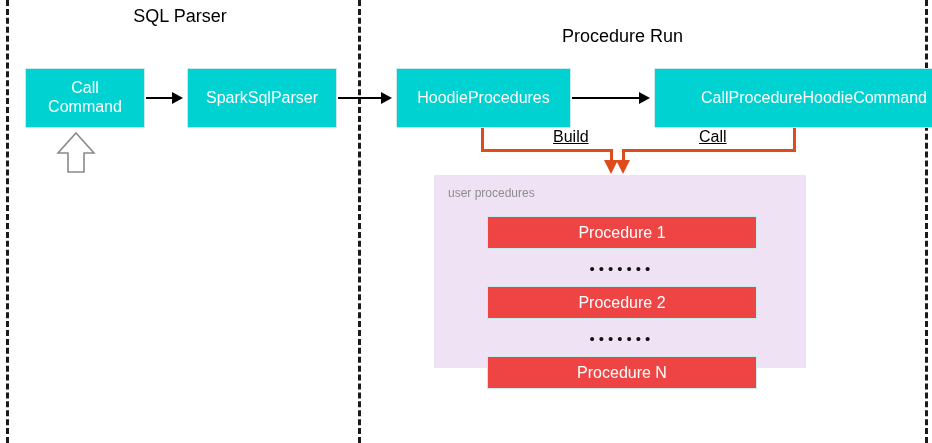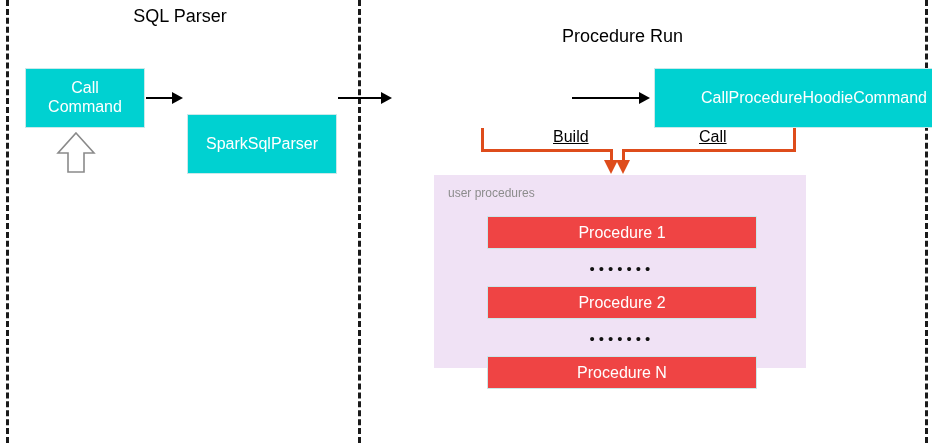--- a/index.html
+++ b/index.html
@@ -48,21 +48,21 @@
     align-items: center;
     justify-content: center;
     text-align: center;
     font-size: 16px;
     line-height: 1.18;
     box-sizing: border-box;
     white-space: pre-line;
     border: 1px solid #c9e9ea;
   }
   #box-call-command { left: 25px;  top: 68px; width: 120px; height: 60px; }
-  #box-spark-parser { left: 187px; top: 68px; width: 150px; height: 60px; margin-top: 46px; }
+  #box-spark-parser { left: 187px; top: 68px; width: 150px; height: 60px; }
   #box-hoodie-proc  { left: 396px; top: 68px; width: 175px; height: 60px; }
   #box-call-cmd-h   { left: 654px; top: 68px; width: 320px; height: 60px; }
 
   
   .arrow-black {
     position: absolute;
     height: 0;
     border-top: 2px solid #000000;
   }
   .arrow-head-right {
@@ -212,20 +212,21 @@
   <div class="vdash" id="dash-left"></div>
   <div class="vdash" id="dash-mid"></div>
   <div class="vdash" id="dash-right"></div>
 
   <div class="section-title" id="title-sql">SQL Parser</div>
   <div class="section-title" id="title-proc">Procedure Run</div>
 
   <div class="tealbox" id="box-call-command">Call
 Command</div>
   <div class="tealbox" id="box-spark-parser">SparkSqlParser</div>
+  <div class="tealbox" id="box-hoodie-proc">HoodieProcedures</div>
   <div class="tealbox" id="box-call-cmd-h">CallProcedureHoodieCommand</div>
 
   <div class="arrow-black" id="arr1-line"></div>
   <div class="arrow-head-right" id="arr1-head"></div>
   <div class="arrow-black" id="arr2-line"></div>
   <div class="arrow-head-right" id="arr2-head"></div>
   <div class="arrow-black" id="arr3-line"></div>
   <div class="arrow-head-right" id="arr3-head"></div>
 
   <svg id="up-arrow" viewBox="0 0 40 42">

